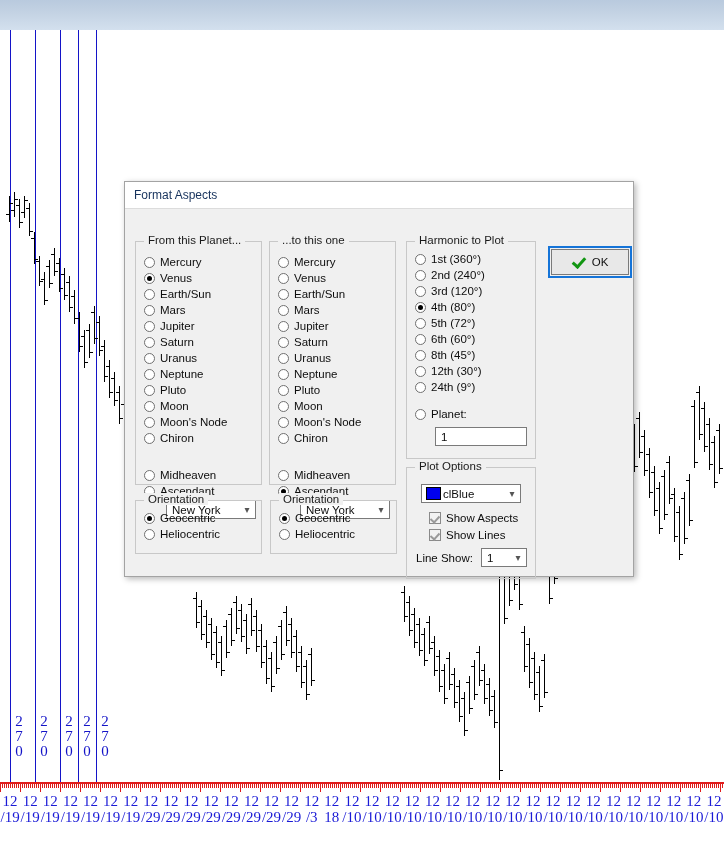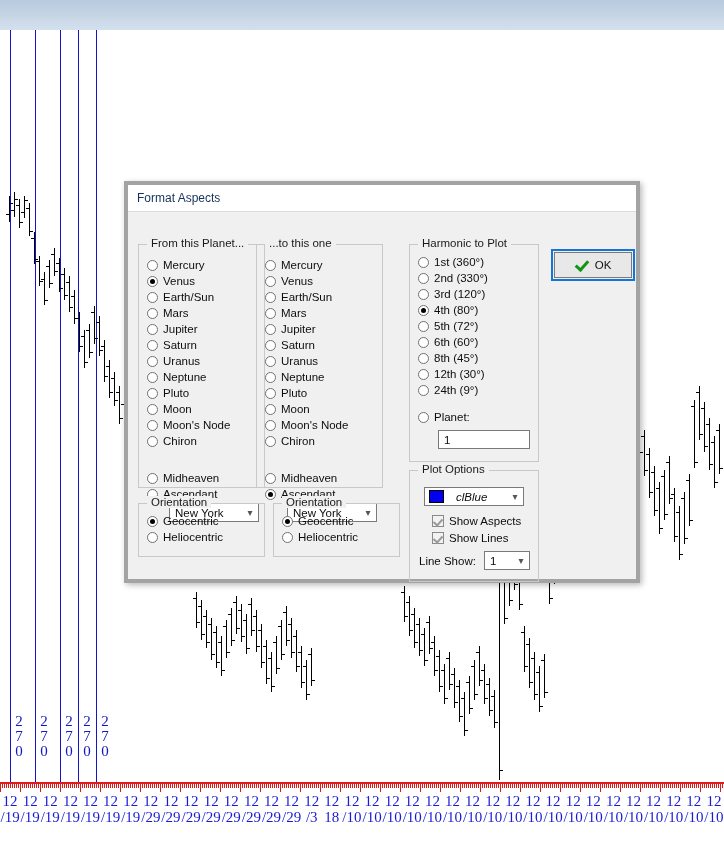--- a/index.html
+++ b/index.html
@@ -46,21 +46,21 @@
   .xlab {
     position:absolute; color:#1a1ad6; font-family:"Liberation Serif", serif;
     font-size:15px; line-height:16px; text-align:center; white-space:nowrap;
   }
   .xlab .l1 { display:block; }
   .xlab .l2 { display:block; }
 
   
   .dialog {
     position:absolute; left:124px; top:181px; width:508px; height:394px;
-    background:#f0f0f0; border:4px solid #a3a3a3;
+    background:#f0f0f0; border:1px solid #a3a3a3;
     box-shadow: 2px 2px 6px rgba(0,0,0,0.28);
   }
   .dlg-title {
     height:26px; background:#ffffff; border-bottom:1px solid #dcdcdc;
     display:flex; align-items:center; padding-left:9px;
     font-size:12px; color:#16325c; font-family:"Liberation Sans", sans-serif;
   }
   .dlg-body { position:relative; width:508px; height:367px; }
 
   .group {
@@ -1130,21 +1130,21 @@
               <span class="radio on"></span>
               <span>Geocentric</span>
             </div>
             <div class="radio-row">
               <span class="radio"></span>
               <span>Heliocentric</span>
             </div>
           </div>
       </div>
 
-      <div class="group" style="left:128px; top:32px; width:125px; height:242px;text-decoration:underline;">
+      <div class="group" style="left:144px; top:32px; width:125px; height:242px;text-decoration:underline;">
         <span class="legend">...to this one</span>
         <div id="to-planets" style="position:absolute; left:0; top:12px;">
             <div class="radio-row">
               <span class="radio"></span>
               <span>Mercury</span>
             </div>
             <div class="radio-row">
               <span class="radio"></span>
               <span>Venus</span>
             </div>
@@ -1221,21 +1221,21 @@
 
       <div class="group" style="left:281px; top:32px; width:128px; height:216px;">
         <span class="legend">Harmonic to Plot</span>
         <div id="harmonics" style="position:absolute; left:0; top:9px;">
             <div class="radio-row">
               <span class="radio"></span>
               <span>1st (360°)</span>
             </div>
             <div class="radio-row">
               <span class="radio"></span>
-              <span>2nd (330°)</span>
+              <span>2nd (240°)</span>
             </div>
             <div class="radio-row">
               <span class="radio"></span>
               <span>3rd (120°)</span>
             </div>
             <div class="radio-row">
               <span class="radio on"></span>
               <span>4th (80°)</span>
             </div>
             <div class="radio-row">
@@ -1267,21 +1267,21 @@
           </div>
         <div class="textbox" style="left:28px; top:185px; width:92px;">
           <span>1</span>
         </div>
       </div>
 
       <div class="group" style="left:281px; top:258px; width:128px; height:110px;">
         <span class="legend">Plot Options</span>
         <div class="combo" style="left:14px; top:16px; width:100px;">
           <span class="swatch" id="color-swatch" style="background: rgb(0, 0, 238);"></span>
-          <span class="cval" style="padding-left:12px;font-style:italic;">clBlue</span>
+          <span class="cval" style="padding-left:2px;">clBlue</span>
           <span class="carrow">▾</span>
         </div>
         <div class="check-row" style="left:22px; top:44px;">
           <span class="checkbox on"></span>
           <span>Show Aspects</span>
         </div>
         <div class="check-row" style="left:22px; top:61px;">
           <span class="checkbox on"></span>
           <span>Show Lines</span>
         </div>

